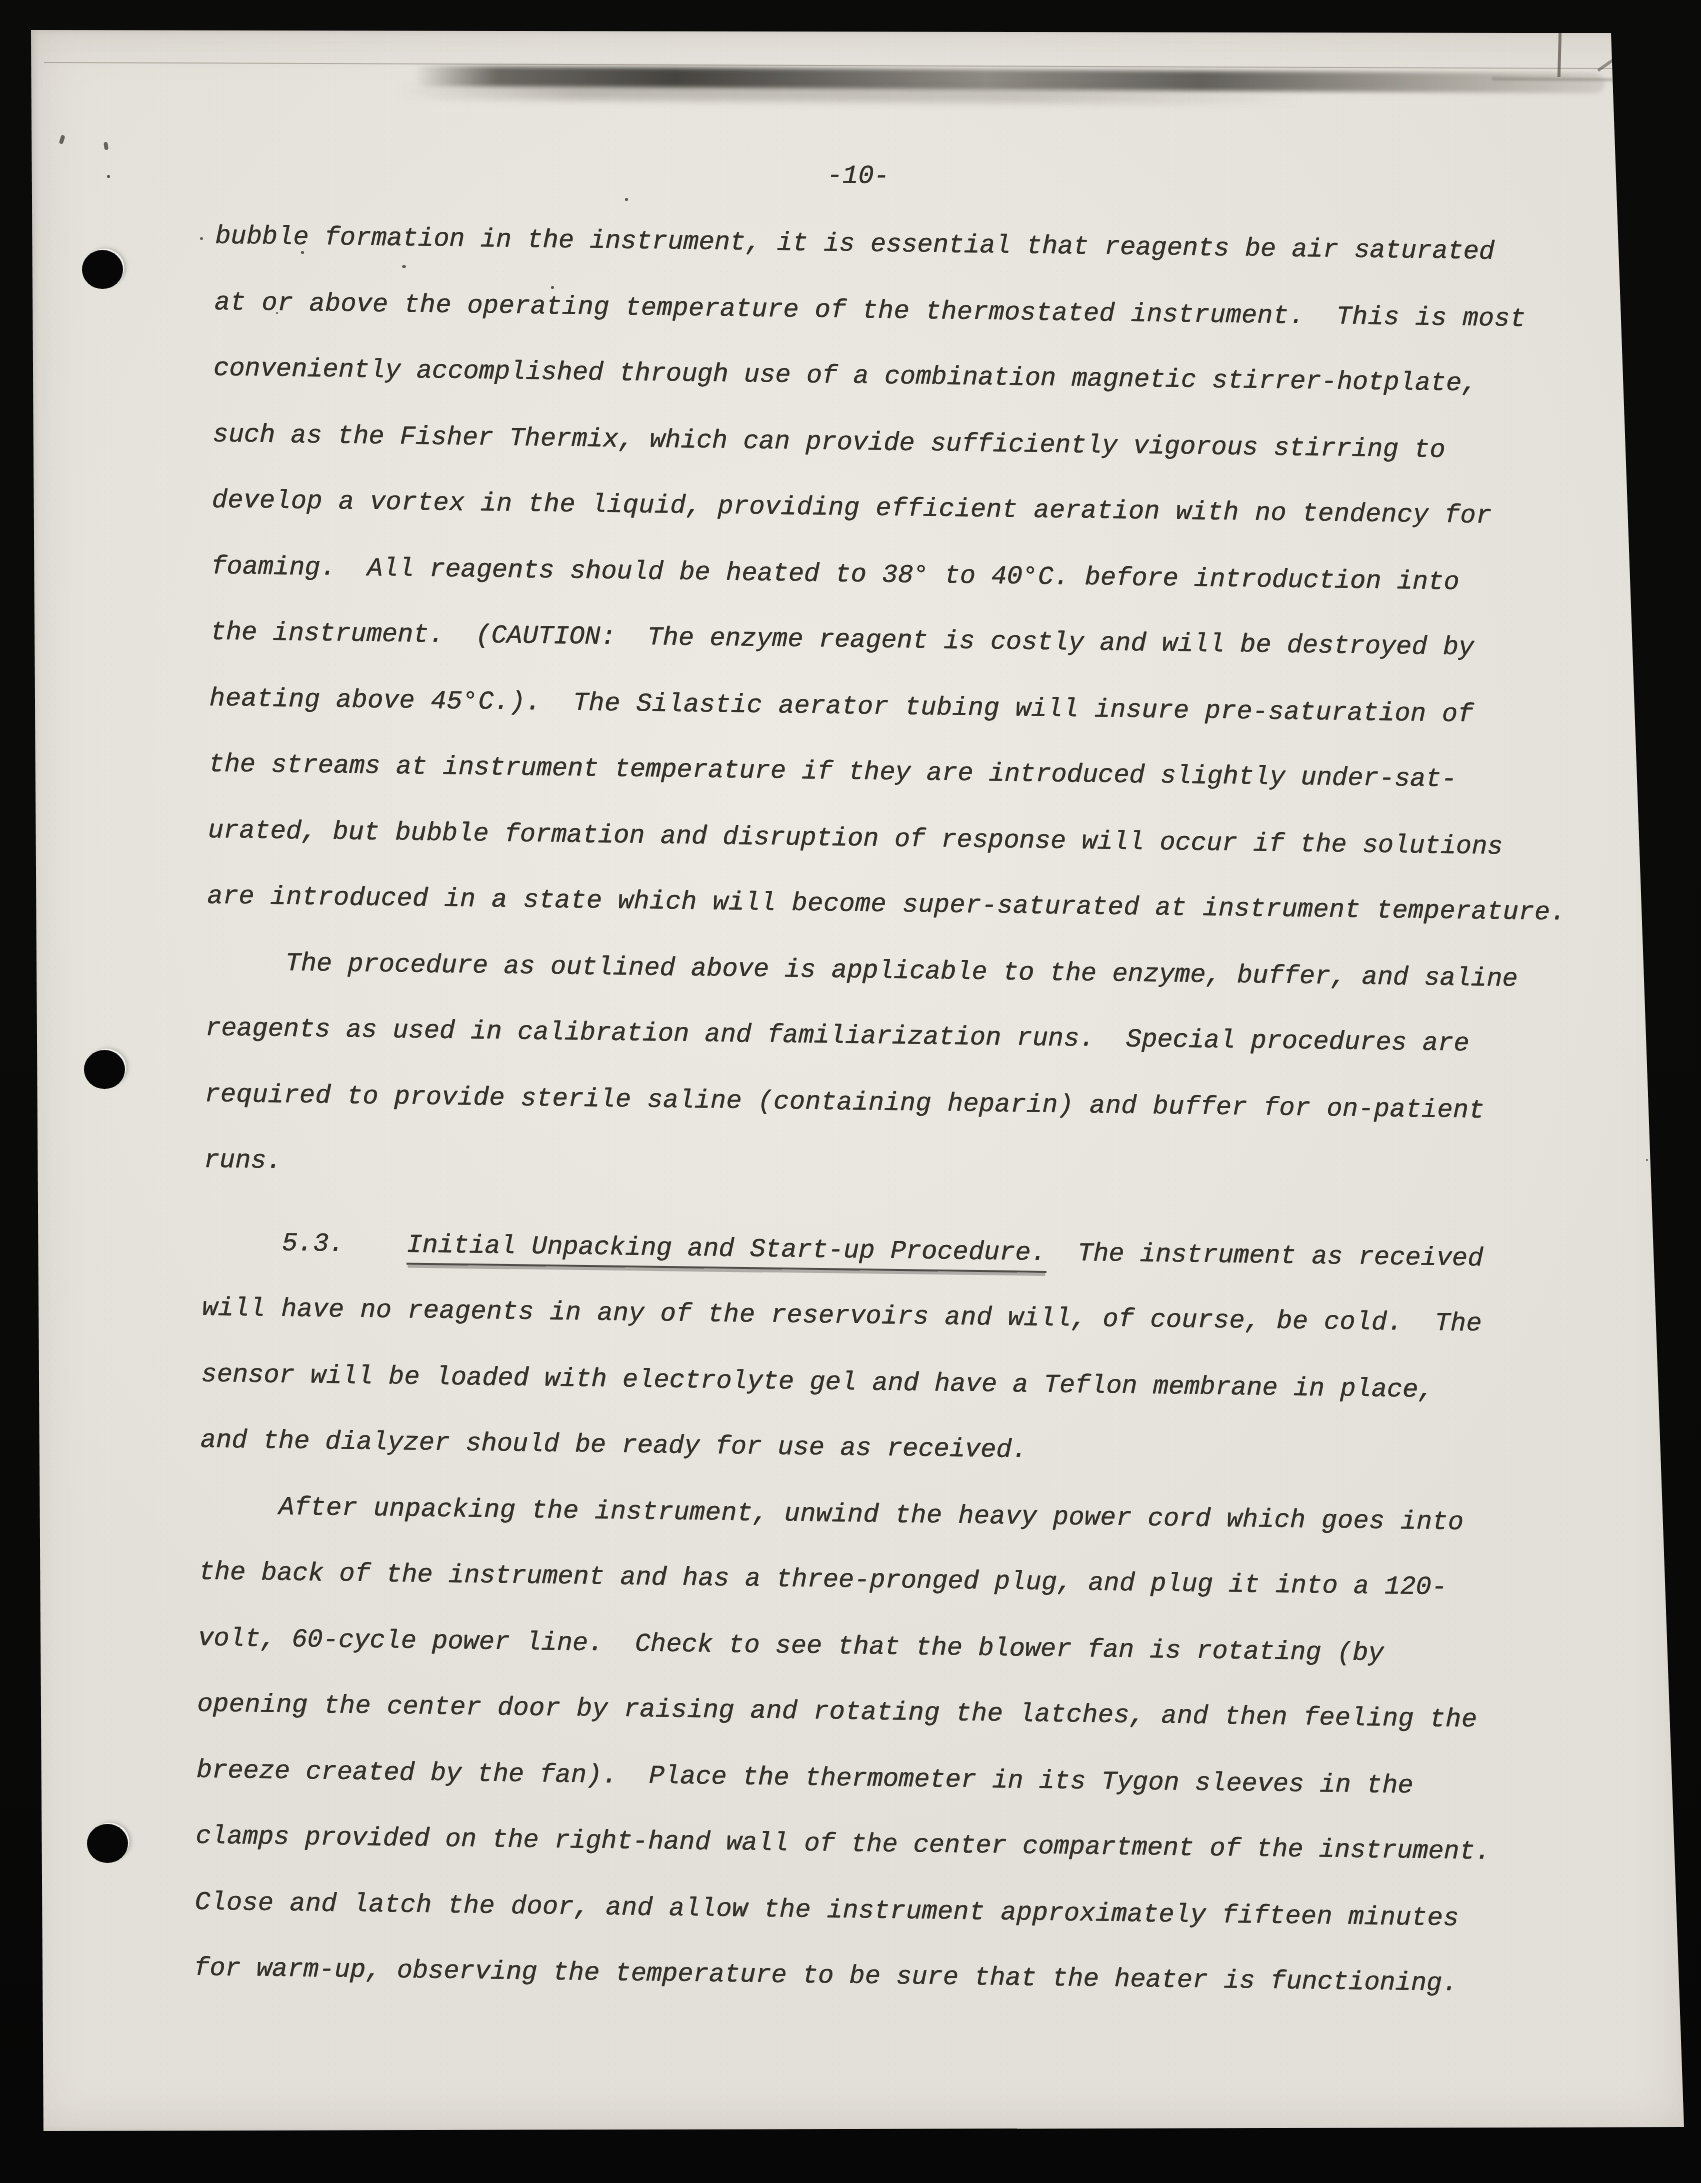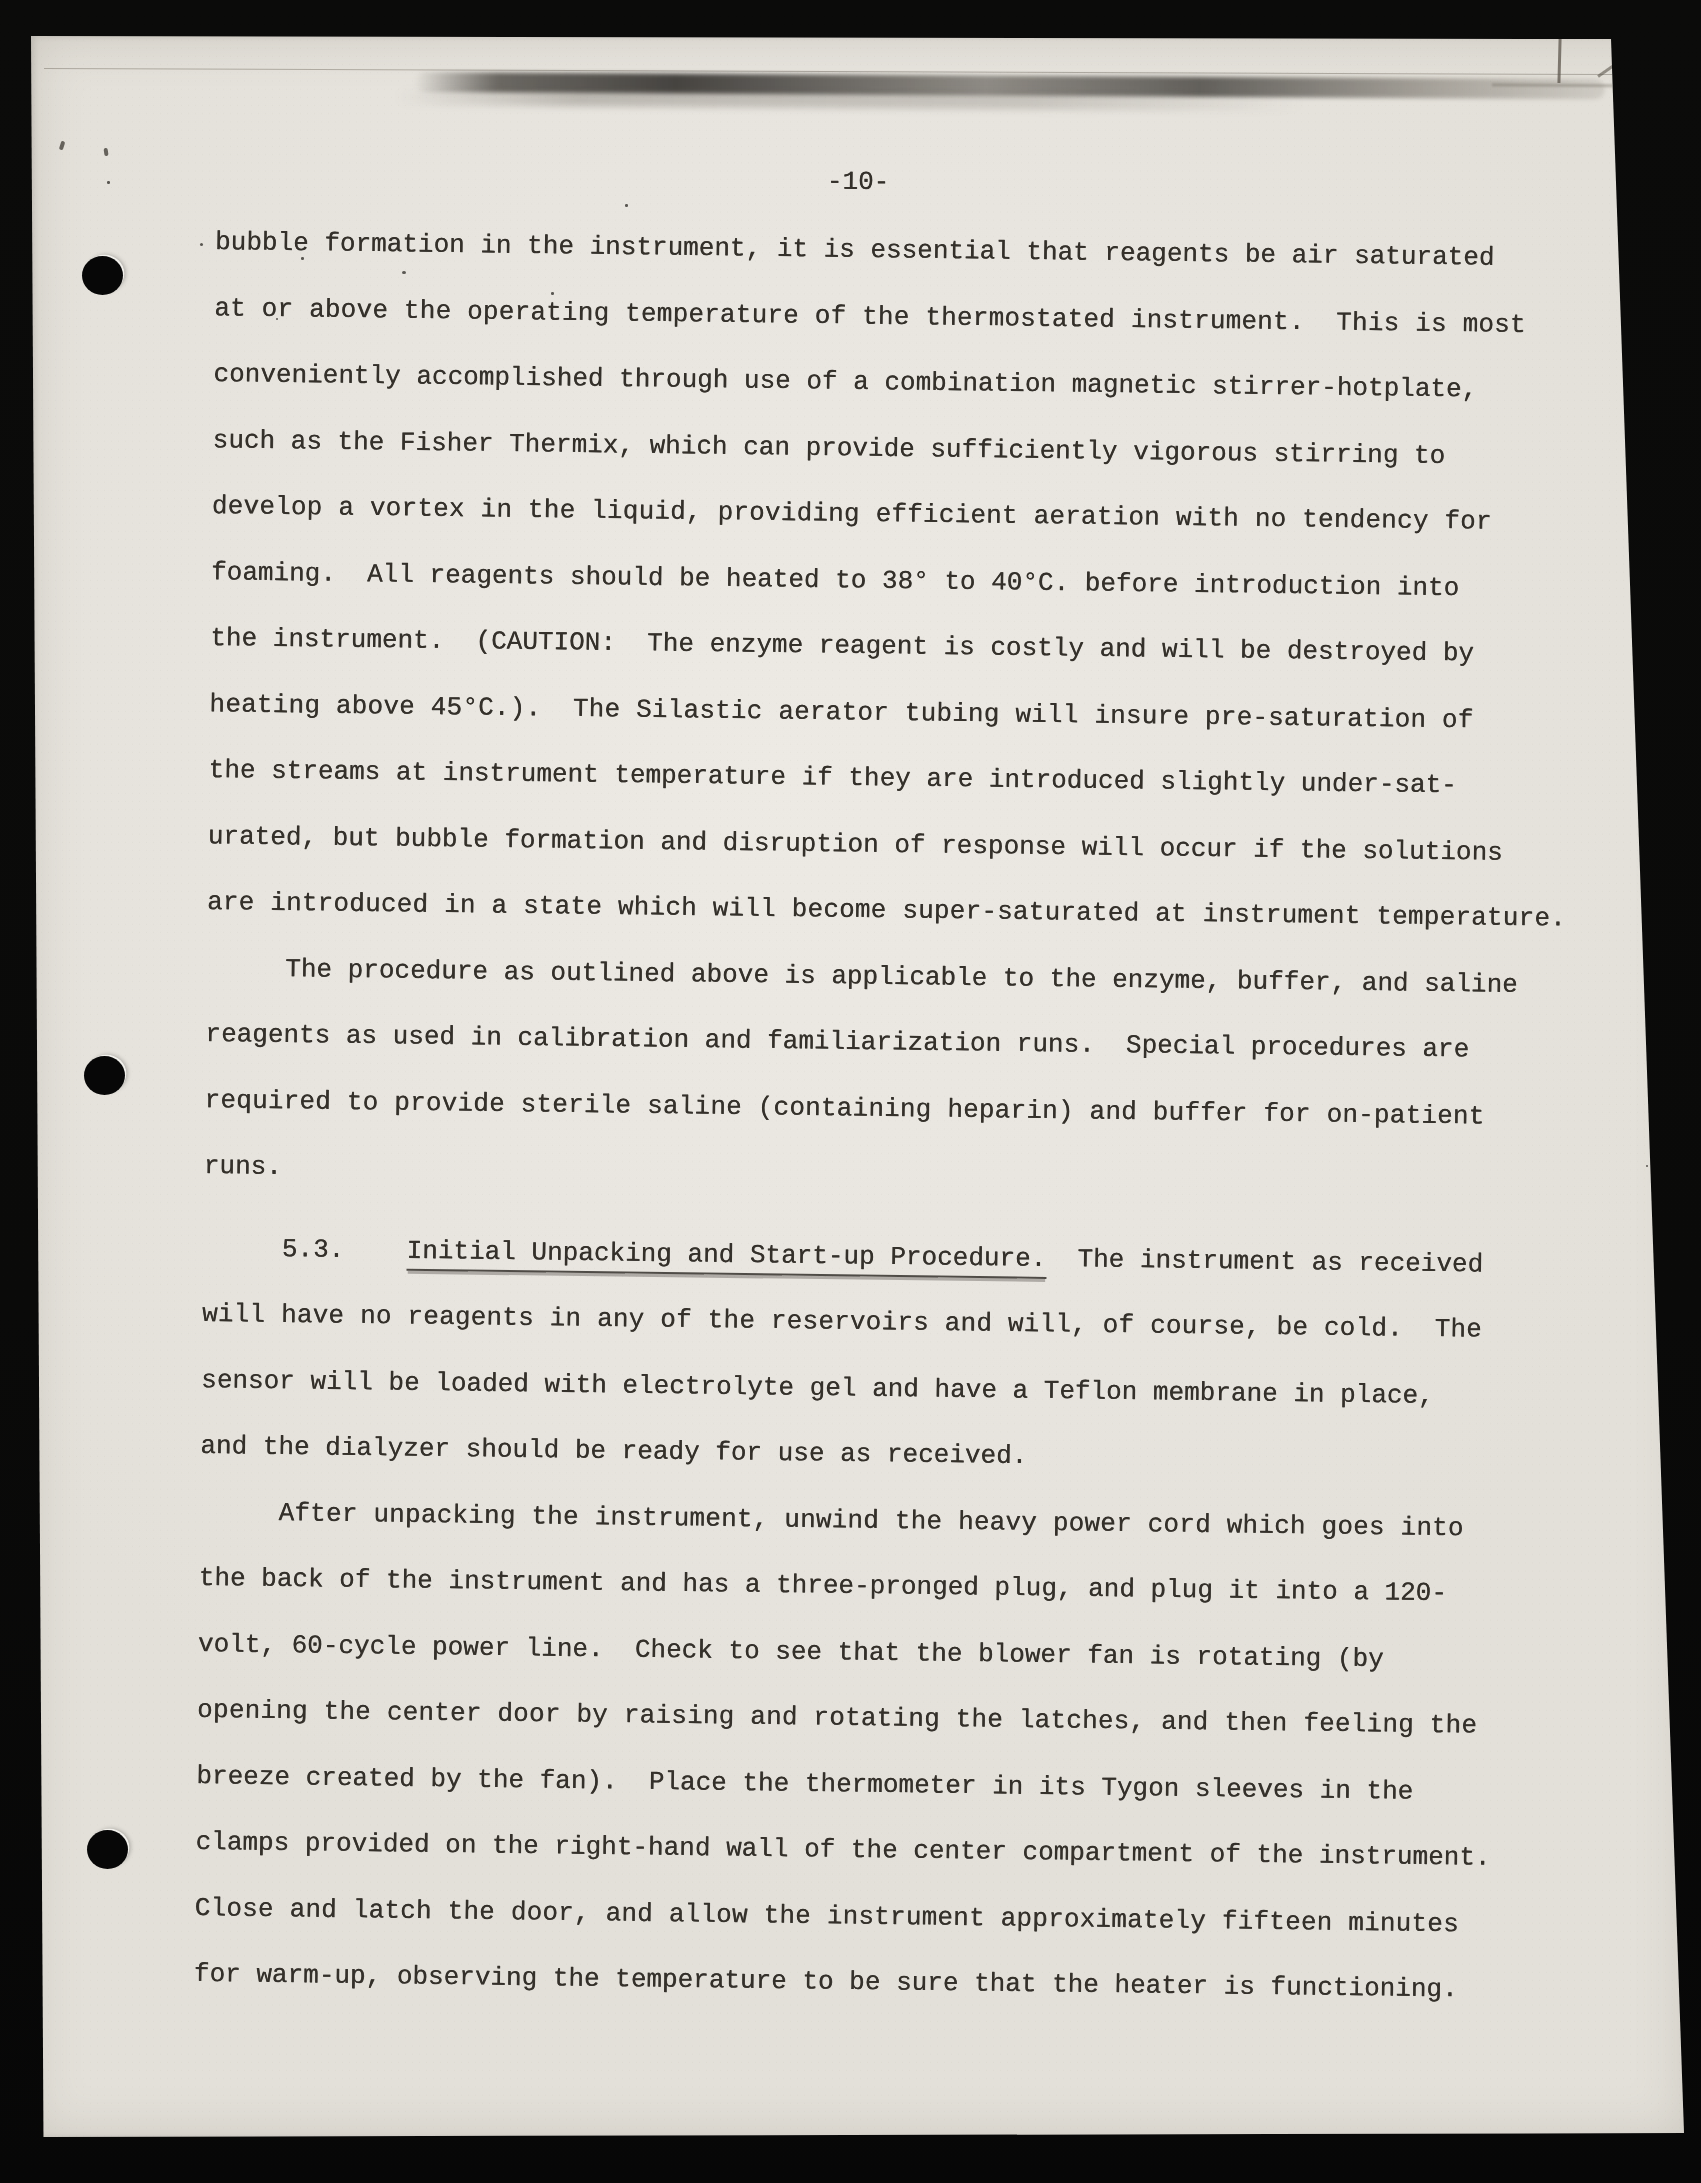--- a/index.html
+++ b/index.html
@@ -3,24 +3,25 @@
 <meta charset="utf-8">
 <style>
   html,body{margin:0;padding:0;}
   body{
     width:1702px;height:2183px;
     background:linear-gradient(180deg,#0b0b0a 0%,#0a0a09 60%,#070707 100%);
     position:relative;overflow:hidden;
     font-family:"Liberation Mono","DejaVu Sans Mono",monospace;
   }
   .page{
-    position:absolute;left:31px;top:36px;width:1655px;height:2102px;
+    position:absolute;left:31px;top:30px;width:1655px;height:2102px;
     background:radial-gradient(941px 1129px at 45% 35%,#edeae4 0%,#e8e5df 55%,#e3e0d9 100%);
     clip-path:polygon(0px 0px,1580px 3.1px,1653px 2097px,12.5px 2101px);
     box-shadow:inset 0 0 50px rgba(120,110,95,.22), inset 2.5px 0 6.3px rgba(0,0,0,.12);
+    font-style:italic;
   }
   .grain{
     position:absolute;inset:0;pointer-events:none;
     background-image:radial-gradient(rgba(115,106,92,.05) 0.6px,transparent 0.8px);
     background-size:7px 8.2px;
   }
   
   .rule-line{
     position:absolute;left:12.5px;top:32px;width:1568px;height:1.3px;
     background:rgba(110,104,94,.45);transform:rotate(0.22deg);transform-origin:0 0;

